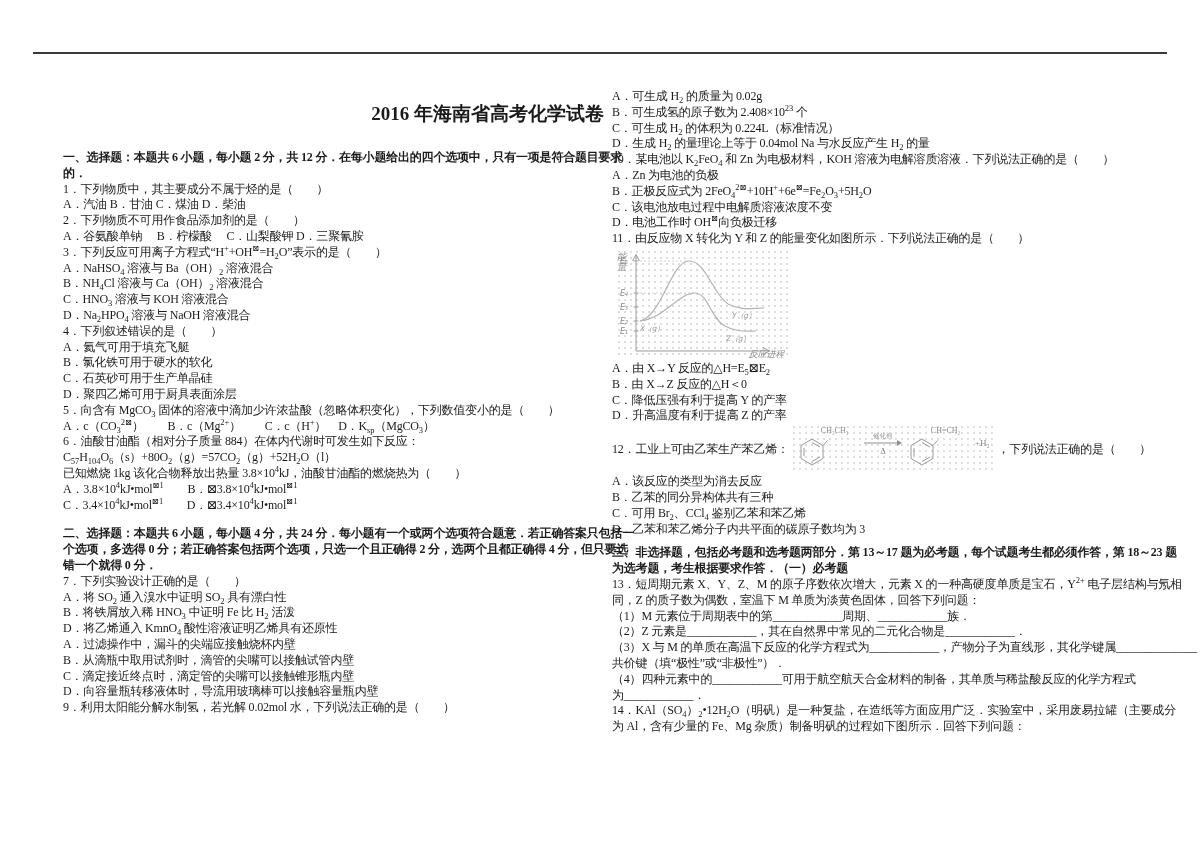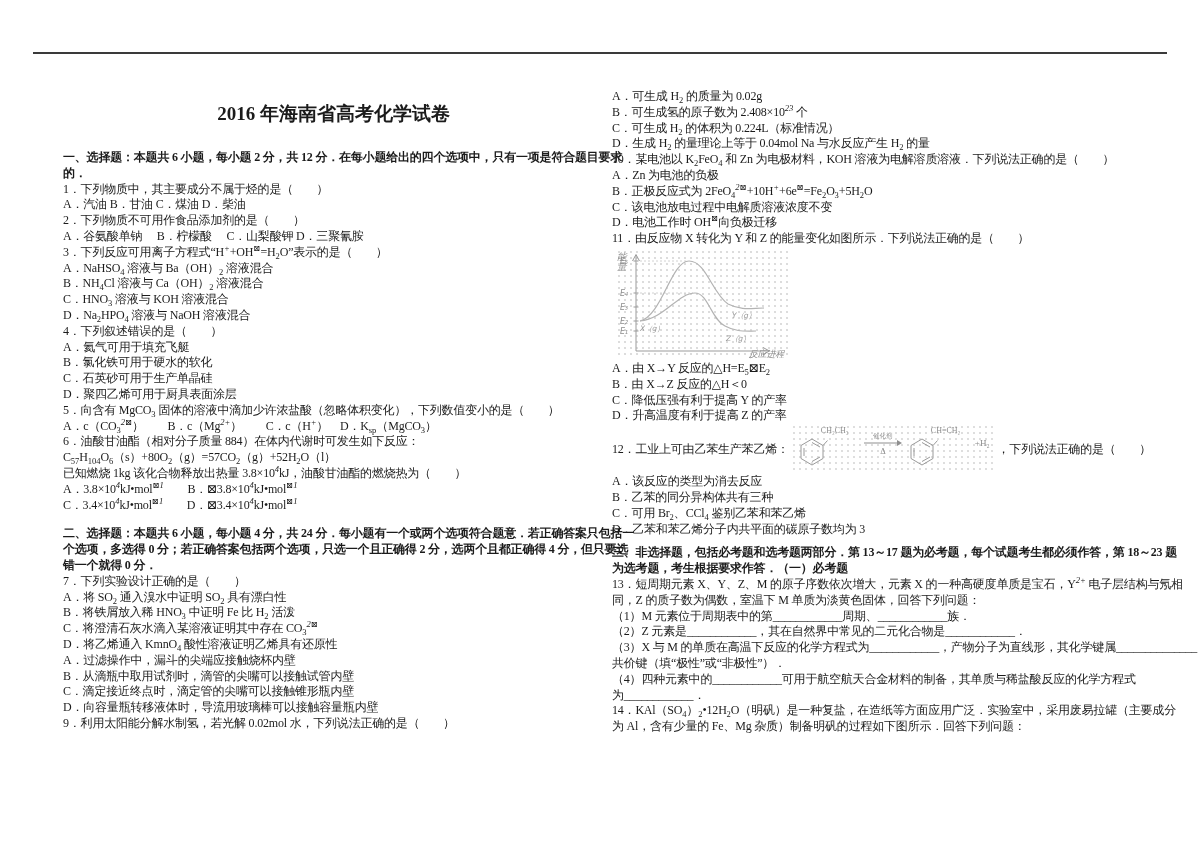--- a/index.html
+++ b/index.html
@@ -1,26 +1,26 @@
 <!DOCTYPE html>
 <html><head>
 <meta charset="utf-8">
 <style>
   html,body{margin:0;padding:0;background:#ffffff;}
   .page{position:relative;width:1200px;height:849px;background:#ffffff;overflow:hidden;
         font-family:"Liberation Serif","DejaVu Serif",serif;color:#1b1b1b;}
   .toprule{position:absolute;left:33px;top:52px;width:1134px;height:0;border-top:2.5px solid #3a3a3a;}
-  .title{position:absolute;left:63px;top:101px;width:541px;text-align:center;font-weight:bold;font-size:19px;white-space:nowrap;}
+  .title{position:absolute;left:63px;top:101px;width:541px;text-align:right;font-weight:bold;font-size:19px;white-space:nowrap;}
   .col{position:absolute;font-size:12px;letter-spacing:-0.2px;}
   .col-left{left:63px;top:150px;width:541px;}
   .col-right{left:612px;top:89px;width:556px;}
   .ln{white-space:nowrap;height:15.8px;line-height:15.8px;}
   .b{font-weight:bold;}
   sub,sup{font-size:8.5px;line-height:0;letter-spacing:0;}
-  sup{vertical-align:super;font-style:italic;}
+  sup{vertical-align:super;}
   sub{vertical-align:sub;}
   .sp13{height:13px;}
   .sp8{height:8px;}
   
   .graph{position:relative;width:172px;height:110px;margin:2px 0 2px 4px;color:#8c8c8c;
          background-image:radial-gradient(#dadada 0.7px,rgba(0,0,0,0) 0.8px);background-size:6px 6px;font-style:italic;}
   .graph-ylab{position:absolute;left:1px;top:3px;width:11px;font-size:9.5px;line-height:10.5px;word-break:break-all;}
   .graph-xlab{position:absolute;right:4px;bottom:-2px;font-size:9px;white-space:nowrap;}
   .graph svg{position:absolute;left:0;top:0;}
   
@@ -67,21 +67,20 @@
     <div class="ln">已知燃烧 1kg 该化合物释放出热量 3.8×10<sup>4</sup>kJ，油酸甘油酯的燃烧热为（　　）</div>
     <div class="ln">A．3.8×10<sup>4</sup>kJ•mol<sup>⊠1</sup>　　B．⊠3.8×10<sup>4</sup>kJ•mol<sup>⊠1</sup></div>
     <div class="ln">C．3.4×10<sup>4</sup>kJ•mol<sup>⊠1</sup>　　D．⊠3.4×10<sup>4</sup>kJ•mol<sup>⊠1</sup></div>
     <div class="sp13"></div>
     <div class="ln b">二、选择题：本题共 6 小题，每小题 4 分，共 24 分．每小题有一个或两个选项符合题意．若正确答案只包括一</div>
     <div class="ln b">个选项，多选得 0 分；若正确答案包括两个选项，只选一个且正确得 2 分，选两个且都正确得 4 分，但只要选</div>
     <div class="ln b">错一个就得 0 分．</div>
     <div class="ln">7．下列实验设计正确的是（　　）</div>
     <div class="ln">A．将 SO<sub>2</sub> 通入溴水中证明 SO<sub>2</sub> 具有漂白性</div>
     <div class="ln">B．将铁屑放入稀 HNO<sub>3</sub> 中证明 Fe 比 H<sub>2</sub> 活泼</div>
-    <div class="ln">C．将澄清石灰水滴入某溶液证明其中存在 CO<sub>3</sub><sup>2⊠</sup></div>
     <div class="ln">D．将乙烯通入 KmnO<sub>4</sub> 酸性溶液证明乙烯具有还原性</div>
     <div class="ln">A．过滤操作中，漏斗的尖端应接触烧杯内壁</div>
     <div class="ln">B．从滴瓶中取用试剂时，滴管的尖嘴可以接触试管内壁</div>
     <div class="ln">C．滴定接近终点时，滴定管的尖嘴可以接触锥形瓶内壁</div>
     <div class="ln">D．向容量瓶转移液体时，导流用玻璃棒可以接触容量瓶内壁</div>
     <div class="ln">9．利用太阳能分解水制氢，若光解 0.02mol 水，下列说法正确的是（　　）</div>
   </div>
 
   <div class="col col-right">
     <div class="ln">A．可生成 H<sub>2</sub> 的质量为 0.02g</div>

